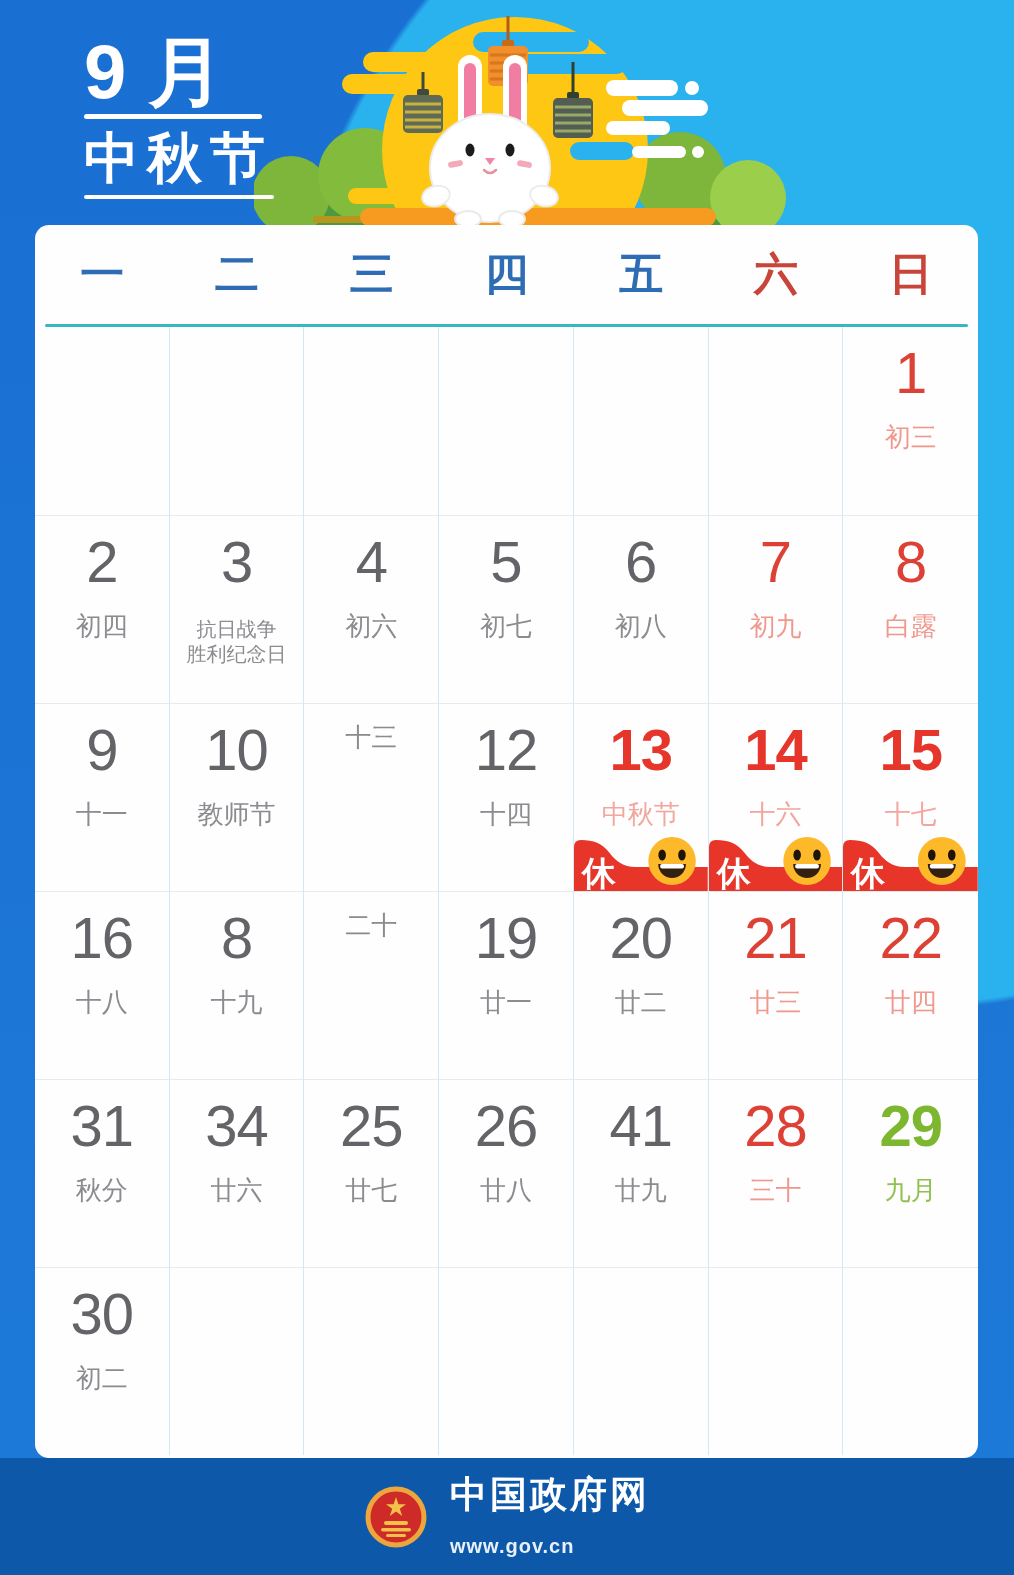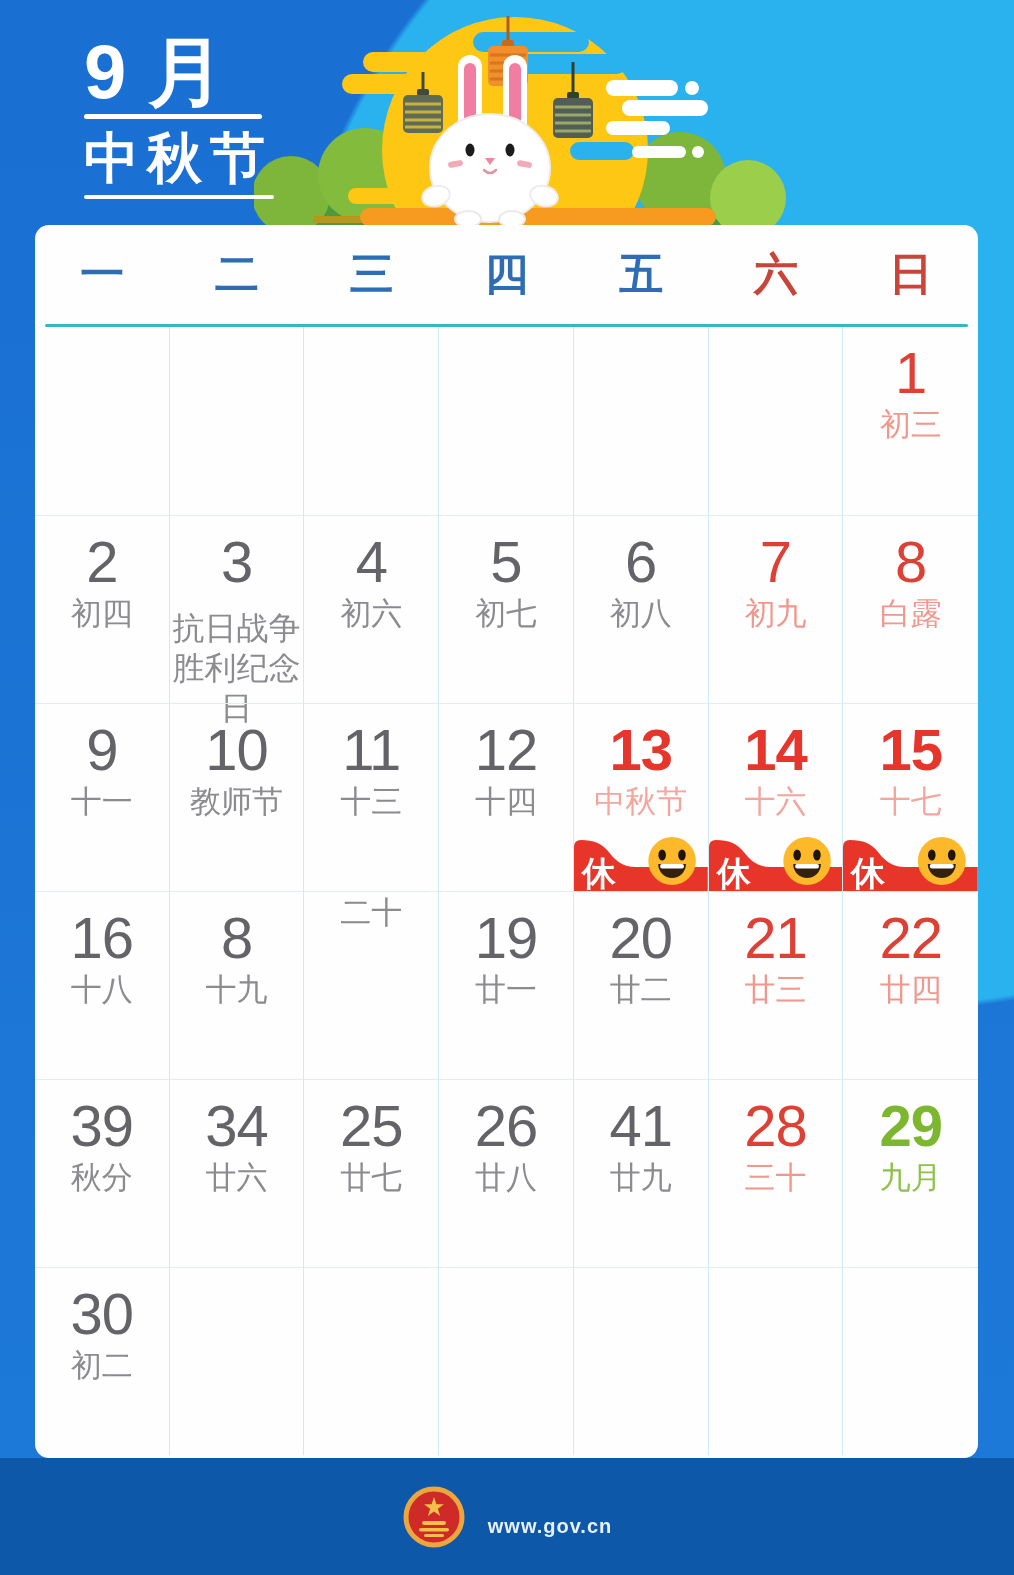--- a/index.html
+++ b/index.html
@@ -26,22 +26,22 @@
   }
   .weekdays{display:flex;height:99px;align-items:center;}
   .wd{flex:1;text-align:center;font-size:44px;font-weight:bold;color:#2e6cb4;}
   .wd-weekend{color:#c8453a;}
   .rule-teal{height:3px;background:#3ab5c2;margin:0 10px;border-radius:2px;}
   .grid{display:grid;grid-template-columns:repeat(7,1fr);grid-auto-rows:188px;}
   .cell{position:relative;text-align:center;border-right:1px solid #cfeaf3;border-top:1px solid #e3edf1;}
   .cell:nth-child(7n){border-right:none;}
   .cell:nth-child(-n+7){border-top:none;}
   .num{margin-top:16px;font-size:58px;line-height:1.05;letter-spacing:-1px;}
-  .lunar{font-size:31px;margin-top:0;}
-  .lunar.small{font-size:32px;line-height:1.25;white-space:pre-line;margin-top:15px;}
+  .lunar{font-size:26px;margin-top:16px;}
+  .lunar.small{font-size:20px;line-height:1.25;white-space:pre-line;margin-top:24px;}
   .t-normal .num{color:#646468;} .t-normal .lunar{color:#8b8b90;}
   .t-weekend .num{color:#dd4136;} .t-weekend .lunar{color:#f0988e;}
   .t-holiday .num{color:#e6352a;font-weight:bold;} .t-holiday .lunar{color:#f2a69e;}
   .t-workday .num{color:#7cb72f;font-weight:bold;} .t-workday .lunar{color:#90c14d;}
   .badge{position:absolute;left:0;bottom:-1px;width:100%;height:58px;display:block;}
   .badge-text{font-size:34px;font-weight:bold;fill:#ffffff;font-family:"Liberation Sans","DejaVu Sans",sans-serif;}
   
   .footer{
     position:absolute;left:0;bottom:0;width:1014px;height:117px;background:#0d58a9;
     display:flex;align-items:center;justify-content:center;gap:22px;z-index:1;
@@ -208,21 +208,20 @@
         </div>
         <div class="cell t-normal">
           <div class="num">9</div>
           <div class="lunar">十一</div>
         </div>
         <div class="cell t-normal">
           <div class="num">10</div>
           <div class="lunar">教师节</div>
         </div>
         <div class="cell t-normal">
-          <div class="num">11</div>
           <div class="lunar">十三</div>
         </div>
         <div class="cell t-normal">
           <div class="num">12</div>
           <div class="lunar">十四</div>
         </div>
         <div class="cell t-holiday">
           <div class="num">13</div>
           <div class="lunar">中秋节</div>
     <svg class="badge" viewBox="0 0 135 58" preserveAspectRatio="none">
@@ -288,21 +287,21 @@
         </div>
         <div class="cell t-weekend">
           <div class="num">21</div>
           <div class="lunar">廿三</div>
         </div>
         <div class="cell t-weekend">
           <div class="num">22</div>
           <div class="lunar">廿四</div>
         </div>
         <div class="cell t-normal">
-          <div class="num">39</div>
+          <div class="num">31</div>
           <div class="lunar">秋分</div>
         </div>
         <div class="cell t-normal">
           <div class="num">34</div>
           <div class="lunar">廿六</div>
         </div>
         <div class="cell t-normal">
           <div class="num">25</div>
           <div class="lunar">廿七</div>
         </div>
@@ -337,17 +336,18 @@
 
   <div class="footer">
     <svg width="64" height="64" viewBox="0 0 64 64">
       <circle cx="32" cy="32" r="28" fill="#cd2a28" stroke="#eda63e" stroke-width="5"></circle>
       <polygon points="32,12 34.4,19.2 42,19.2 35.8,23.7 38.2,31 32,26.5 25.8,31 28.2,23.7 22,19.2 29.6,19.2" fill="#f3c04a"></polygon>
       <rect x="20" y="36" width="24" height="4" rx="2" fill="#f3c04a"></rect>
       <rect x="17" y="43" width="30" height="3.5" rx="1.75" fill="#f3c04a"></rect>
       <rect x="22" y="49" width="20" height="3" rx="1.5" fill="#f3c04a"></rect>
     </svg>
     <div>
+      <div class="site-name">中国政府网</div>
       <div class="site-url">www.gov.cn</div>
     </div>
   </div>
 
 </div>
 
 </body></html>

